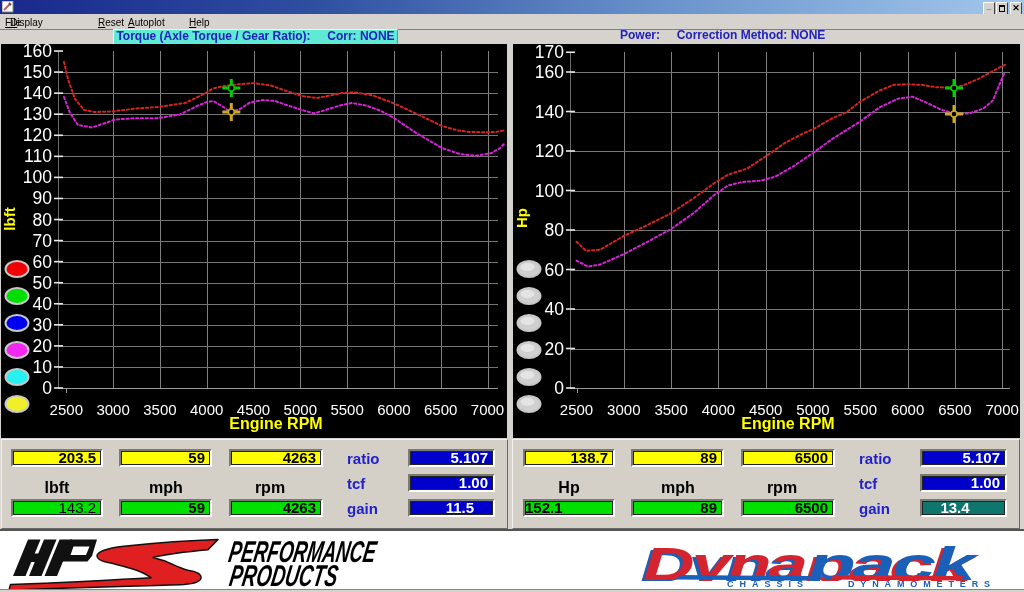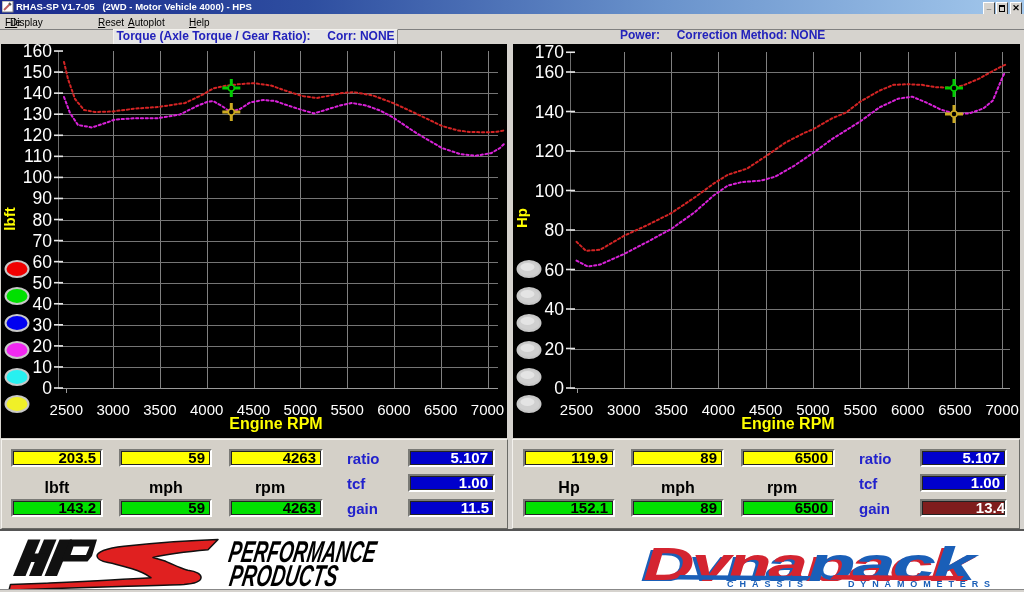--- a/index.html
+++ b/index.html
@@ -11,40 +11,39 @@
 </head>
 <body>
 
 <div class="abs" style="left:0;top:0;width:1024px;height:14px;
   background:linear-gradient(to right,#19288c 0%,#2e4ea0 30%,#6a93cc 65%,#a3c8ec 100%);">
   <svg class="abs" style="left:2px;top:1px" width="12" height="12">
     <rect x="0" y="0" width="11" height="11" fill="#fff" stroke="#888" stroke-width="1"></rect>
     <line x1="2" y1="9" x2="8" y2="3" stroke="#c06060" stroke-width="2"></line>
     <line x1="7" y1="2" x2="9" y2="4" stroke="#555" stroke-width="2"></line>
   </svg>
-  <div class="abs" style="left:16px;top:1px;font-size:9.5px;font-weight:bold;color:#fff;">RHAS-SP V1.7-05&nbsp;&nbsp;&nbsp;(2WD - Motor Vehicle 4000) - HPS</div>
   <div class="abs" style="left:983px;top:2px;width:10px;height:11px;background:#d6d3ce;border:1px solid;border-color:#fff #404040 #404040 #fff;font-size:8px;font-weight:bold;line-height:7px;text-align:center;">_</div>
   <div class="abs" style="left:996px;top:2px;width:10px;height:11px;background:#d6d3ce;border:1px solid;border-color:#fff #404040 #404040 #fff;">
     <div class="abs" style="left:2px;top:2px;width:4px;height:4px;border:1px solid #000;border-top-width:2px;"></div>
   </div>
   <div class="abs" style="left:1010px;top:2px;width:10px;height:11px;background:#d6d3ce;border:1px solid;border-color:#fff #404040 #404040 #fff;font-size:9px;font-weight:bold;line-height:10px;text-align:center;">✕</div>
 </div>
 
 <div class="abs" style="left:0;top:14px;width:1024px;height:16px;background:#d6d3ce;font-size:10px;color:#000;">
   <span class="abs" style="left:5px;top:3px;"><u>F</u>ile</span>
   <span class="abs" style="left:10px;top:3px;"><u>D</u>isplay</span>
   <span class="abs" style="left:64px;top:3px;margin-top:32px;"><u>S</u>etup</span>
   <span class="abs" style="left:98px;top:3px;"><u>R</u>eset</span>
   <span class="abs" style="left:128px;top:3px;text-align:right;"><u>A</u>utoplot</span>
   <span class="abs" style="left:189px;top:3px;"><u>H</u>elp</span>
   <div class="abs" style="left:0;top:15px;width:1024px;height:1px;background:#808080;"></div>
 </div>
 
 <div class="abs" style="left:0;top:30px;width:1024px;height:14px;background:#d6d3ce;"></div>
-<div class="abs" style="left:113px;top:29px;width:283px;height:14px;border:1px solid;border-color:#f4f2ee #8a8885 #8a8885 #f4f2ee;background:#e5e5e5;text-align:center;font-size:12px;font-weight:bold;color:#2222bb;line-height:13px;overflow:hidden;">Torque (Axle Torque / Gear Ratio):&nbsp;&nbsp;&nbsp;&nbsp;&nbsp;Corr: NONE</div>
+<div class="abs" style="left:113px;top:29px;width:283px;height:14px;border:1px solid;border-color:#f4f2ee #8a8885 #8a8885 #f4f2ee;background:#5eead4;text-align:center;font-size:12px;font-weight:bold;color:#2222bb;line-height:13px;overflow:hidden;">Torque (Axle Torque / Gear Ratio):&nbsp;&nbsp;&nbsp;&nbsp;&nbsp;Corr: NONE</div>
 <div class="abs" style="left:620px;top:29px;width:290px;height:14px;text-align:left;font-size:12px;font-weight:bold;color:#2222bb;line-height:13px;overflow:hidden;">Power:&nbsp;&nbsp;&nbsp;&nbsp;&nbsp;Correction Method: NONE</div>
 
 <div class="abs" style="left:1px;top:44px;width:506px;height:394px;background:#000;"></div>
 <div class="abs" style="left:513px;top:44px;width:507px;height:394px;background:#000;"></div>
 
 <div class="abs" style="left:1020px;top:30px;width:4px;height:500px;background:#d6d3ce;"></div>
 
 <svg id="leftchart" class="abs" style="left:1px;top:44px;" width="506" height="394">
     <g shape-rendering="crispEdges">
       <line x1="112.5" y1="7" x2="112.5" y2="344" stroke="#808080" stroke-width="1"></line>
@@ -213,38 +212,38 @@
     <line x1="432" y1="70" x2="450" y2="70" stroke="#ccaa22" stroke-width="3"></line>
     <circle cx="441" cy="70" r="3" fill="#000" stroke="#ccaa22" stroke-width="1.5"></circle>
   </svg>
 
 <div id="tables">
     <div class="abs" style="left:1px;top:439px;width:507px;height:90px;background:#d4d0c8;border:1px solid;border-color:#f4f2ee #6a6a66 #6a6a66 #f4f2ee;box-sizing:border-box;"></div>
     <div class="abs" style="left:512px;top:439px;width:508px;height:90px;background:#d4d0c8;border:1px solid;border-color:#f4f2ee #6a6a66 #6a6a66 #f4f2ee;box-sizing:border-box;"></div>
     <div class="abs" style="left:11px;top:449px;width:92px;height:18px;background:#ffff00;border:2px solid;border-color:#7a7a76 #ffffff #ffffff #7a7a76;box-sizing:border-box;box-shadow:inset 0 0 0 1px #222;font-size:15px;font-weight:bold;color:#000;text-align:right;padding-right:5px;line-height:14px;">203.5</div>
     <div class="abs" style="left:119px;top:449px;width:93px;height:18px;background:#ffff00;border:2px solid;border-color:#7a7a76 #ffffff #ffffff #7a7a76;box-sizing:border-box;box-shadow:inset 0 0 0 1px #222;font-size:15px;font-weight:bold;color:#000;text-align:right;padding-right:5px;line-height:14px;">59</div>
     <div class="abs" style="left:229px;top:449px;width:94px;height:18px;background:#ffff00;border:2px solid;border-color:#7a7a76 #ffffff #ffffff #7a7a76;box-sizing:border-box;box-shadow:inset 0 0 0 1px #222;font-size:15px;font-weight:bold;color:#000;text-align:right;padding-right:5px;line-height:14px;">4263</div>
-    <div class="abs" style="left:11px;top:499px;width:92px;height:18px;background:#00e000;border:2px solid;border-color:#7a7a76 #ffffff #ffffff #7a7a76;box-sizing:border-box;box-shadow:inset 0 0 0 1px #222;font-size:15px;font-weight:bold;color:#000;text-align:right;padding-right:5px;line-height:14px;">143.2</div>
+    <div class="abs" style="left:11px;top:499px;width:92px;height:18px;background:#00e000;border:2px solid;border-color:#7a7a76 #ffffff #ffffff #7a7a76;box-sizing:border-box;box-shadow:inset 0 0 0 1px #222;font-size:15px;font-weight:normal;color:#000;text-align:right;padding-right:5px;line-height:14px;">143.2</div>
     <div class="abs" style="left:119px;top:499px;width:93px;height:18px;background:#00e000;border:2px solid;border-color:#7a7a76 #ffffff #ffffff #7a7a76;box-sizing:border-box;box-shadow:inset 0 0 0 1px #222;font-size:15px;font-weight:bold;color:#000;text-align:right;padding-right:5px;line-height:14px;">59</div>
     <div class="abs" style="left:229px;top:499px;width:94px;height:18px;background:#00e000;border:2px solid;border-color:#7a7a76 #ffffff #ffffff #7a7a76;box-sizing:border-box;box-shadow:inset 0 0 0 1px #222;font-size:15px;font-weight:bold;color:#000;text-align:right;padding-right:5px;line-height:14px;">4263</div>
     <div class="abs" style="left:408px;top:449px;width:87px;height:18px;background:#0000cc;border:2px solid;border-color:#7a7a76 #ffffff #ffffff #7a7a76;box-sizing:border-box;box-shadow:inset 0 0 0 1px #222;font-size:15px;font-weight:bold;color:#fff;text-align:right;padding-right:5px;line-height:14px;">5.107</div>
     <div class="abs" style="left:408px;top:474px;width:87px;height:18px;background:#0000cc;border:2px solid;border-color:#7a7a76 #ffffff #ffffff #7a7a76;box-sizing:border-box;box-shadow:inset 0 0 0 1px #222;font-size:15px;font-weight:bold;color:#fff;text-align:right;padding-right:5px;line-height:14px;">1.00</div>
-    <div class="abs" style="left:408px;top:499px;width:87px;height:18px;background:#0000cc;border:2px solid;border-color:#7a7a76 #ffffff #ffffff #7a7a76;box-sizing:border-box;box-shadow:inset 0 0 0 1px #222;font-size:15px;font-weight:bold;color:#fff;text-align:right;padding-right:4px;line-height:14px;">11.5</div>
+    <div class="abs" style="left:408px;top:499px;width:87px;height:18px;background:#0000cc;border:2px solid;border-color:#7a7a76 #ffffff #ffffff #7a7a76;box-sizing:border-box;box-shadow:inset 0 0 0 1px #222;font-size:15px;font-weight:bold;color:#fff;text-align:right;padding-right:19px;line-height:14px;">11.5</div>
     <div class="abs" style="left:347px;top:450px;font-size:15px;font-weight:bold;color:#2222cc;">ratio</div>
     <div class="abs" style="left:347px;top:475px;font-size:15px;font-weight:bold;color:#2222cc;">tcf</div>
     <div class="abs" style="left:347px;top:500px;font-size:15px;font-weight:bold;color:#2222cc;">gain</div>
-    <div class="abs" style="left:523px;top:449px;width:92px;height:18px;background:#ffff00;border:2px solid;border-color:#7a7a76 #ffffff #ffffff #7a7a76;box-sizing:border-box;box-shadow:inset 0 0 0 1px #222;font-size:15px;font-weight:bold;color:#000;text-align:right;padding-right:5px;line-height:14px;">119.9</div>
+    <div class="abs" style="left:523px;top:449px;width:92px;height:18px;background:#ffff00;border:2px solid;border-color:#7a7a76 #ffffff #ffffff #7a7a76;box-sizing:border-box;box-shadow:inset 0 0 0 1px #222;font-size:15px;font-weight:bold;color:#000;text-align:right;padding-right:5px;line-height:14px;">138.7</div>
     <div class="abs" style="left:631px;top:449px;width:93px;height:18px;background:#ffff00;border:2px solid;border-color:#7a7a76 #ffffff #ffffff #7a7a76;box-sizing:border-box;box-shadow:inset 0 0 0 1px #222;font-size:15px;font-weight:bold;color:#000;text-align:right;padding-right:5px;line-height:14px;">89</div>
     <div class="abs" style="left:741px;top:449px;width:94px;height:18px;background:#ffff00;border:2px solid;border-color:#7a7a76 #ffffff #ffffff #7a7a76;box-sizing:border-box;box-shadow:inset 0 0 0 1px #222;font-size:15px;font-weight:bold;color:#000;text-align:right;padding-right:5px;line-height:14px;">6500</div>
-    <div class="abs" style="left:523px;top:499px;width:92px;height:18px;background:#00e000;border:2px solid;border-color:#7a7a76 #ffffff #ffffff #7a7a76;box-sizing:border-box;box-shadow:inset 0 0 0 1px #222;font-size:15px;font-weight:bold;color:#000;text-align:right;padding-right:5px;line-height:14px;">152.1</div>
+    <div class="abs" style="left:523px;top:499px;width:92px;height:18px;background:#00e000;border:2px solid;border-color:#7a7a76 #ffffff #ffffff #7a7a76;box-sizing:border-box;box-shadow:inset 0 0 0 1px #222;font-size:15px;font-weight:bold;color:#000;padding-right:5px;line-height:14px;">152.1</div>
     <div class="abs" style="left:631px;top:499px;width:93px;height:18px;background:#00e000;border:2px solid;border-color:#7a7a76 #ffffff #ffffff #7a7a76;box-sizing:border-box;box-shadow:inset 0 0 0 1px #222;font-size:15px;font-weight:bold;color:#000;text-align:right;padding-right:5px;line-height:14px;">89</div>
     <div class="abs" style="left:741px;top:499px;width:94px;height:18px;background:#00e000;border:2px solid;border-color:#7a7a76 #ffffff #ffffff #7a7a76;box-sizing:border-box;box-shadow:inset 0 0 0 1px #222;font-size:15px;font-weight:bold;color:#000;text-align:right;padding-right:5px;line-height:14px;">6500</div>
     <div class="abs" style="left:920px;top:449px;width:87px;height:18px;background:#0000cc;border:2px solid;border-color:#7a7a76 #ffffff #ffffff #7a7a76;box-sizing:border-box;box-shadow:inset 0 0 0 1px #222;font-size:15px;font-weight:bold;color:#fff;text-align:right;padding-right:5px;line-height:14px;">5.107</div>
     <div class="abs" style="left:920px;top:474px;width:87px;height:18px;background:#0000cc;border:2px solid;border-color:#7a7a76 #ffffff #ffffff #7a7a76;box-sizing:border-box;box-shadow:inset 0 0 0 1px #222;font-size:15px;font-weight:bold;color:#fff;text-align:right;padding-right:5px;line-height:14px;">1.00</div>
-    <div class="abs" style="left:920px;top:499px;width:87px;height:18px;background:#7f1d1d;border:2px solid;border-color:#7a7a76 #ffffff #ffffff #7a7a76;box-sizing:border-box;box-shadow:inset 0 0 0 1px #222;font-size:15px;font-weight:bold;color:#fff;text-align:right;padding-right:0;line-height:14px;">13.4</div>
+    <div class="abs" style="left:920px;top:499px;width:87px;height:18px;background:#0f766e;border:2px solid;border-color:#7a7a76 #ffffff #ffffff #7a7a76;box-sizing:border-box;box-shadow:inset 0 0 0 1px #222;font-size:15px;font-weight:bold;color:#fff;text-align:center;padding-right:17px;line-height:14px;">13.4</div>
     <div class="abs" style="left:859px;top:450px;font-size:15px;font-weight:bold;color:#2222cc;">ratio</div>
     <div class="abs" style="left:859px;top:475px;font-size:15px;font-weight:bold;color:#2222cc;">tcf</div>
     <div class="abs" style="left:859px;top:500px;font-size:15px;font-weight:bold;color:#2222cc;">gain</div>
     <div class="abs" style="left:17px;top:479px;width:80px;text-align:center;font-size:16px;font-weight:bold;color:#000;">lbft</div>
     <div class="abs" style="left:126px;top:479px;width:80px;text-align:center;font-size:16px;font-weight:bold;color:#000;">mph</div>
     <div class="abs" style="left:230px;top:479px;width:80px;text-align:center;font-size:16px;font-weight:bold;color:#000;">rpm</div>
     <div class="abs" style="left:529px;top:479px;width:80px;text-align:center;font-size:16px;font-weight:bold;color:#000;">Hp</div>
     <div class="abs" style="left:638px;top:479px;width:80px;text-align:center;font-size:16px;font-weight:bold;color:#000;">mph</div>
     <div class="abs" style="left:742px;top:479px;width:80px;text-align:center;font-size:16px;font-weight:bold;color:#000;">rpm</div>
   </div>

